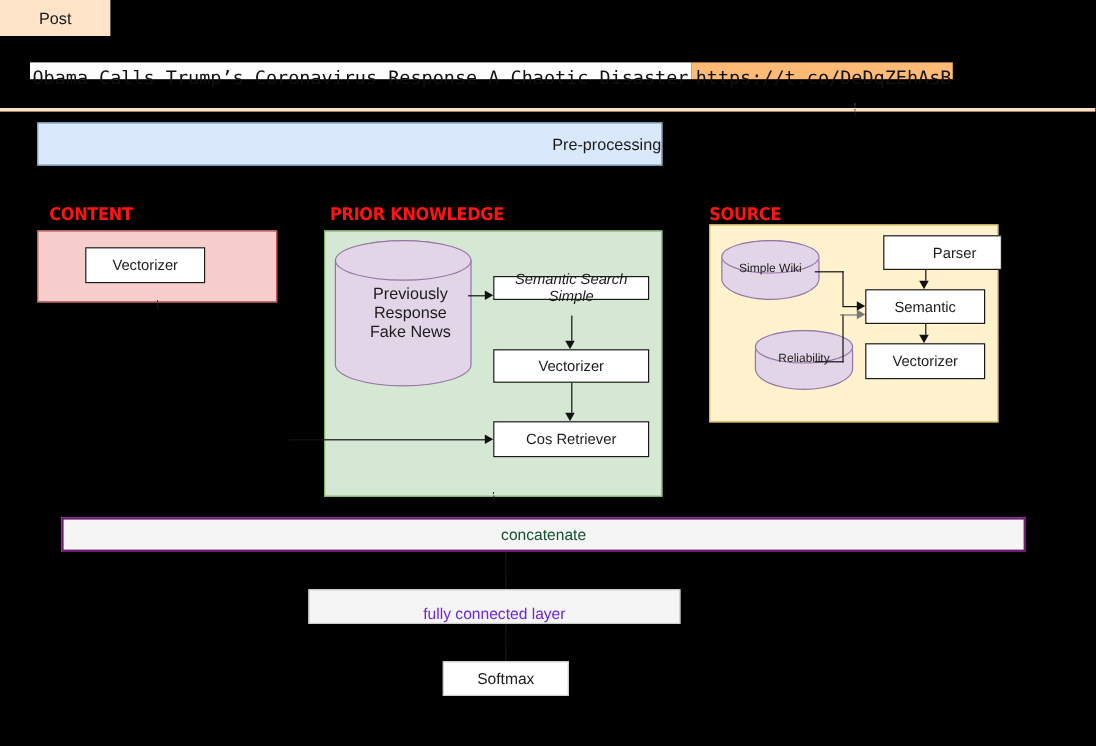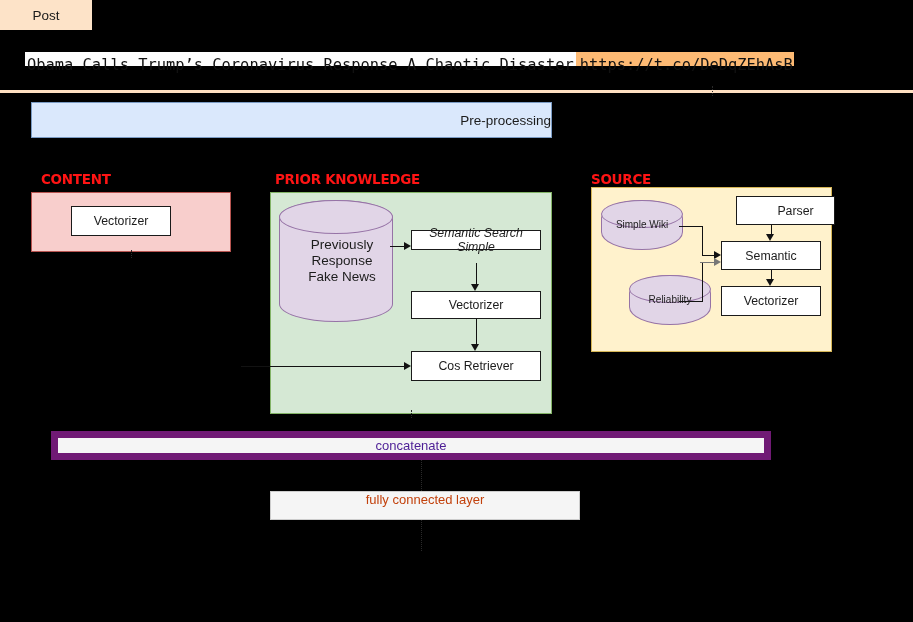--- a/index.html
+++ b/index.html
@@ -106,30 +106,30 @@
     left:279px;top:200px;width:114px;height:122px;
     font-size:13.5px;
     padding-left:12px;
   }
   #db-fakenews::before{height:34px;}
   #db-simplewiki{left:601px;top:200px;width:82px;height:50px;}
   #db-reliability{left:601px;top:275px;width:82px;height:50px;margin-left:28px;}
 
   
   #concatenate{
-    position:absolute;left:51px;top:431px;width:720px;height:29px;
-    background:#f5f5f5;border:7px solid #701a75;box-sizing:border-box;
-    display:flex;align-items:center;justify-content:center;
-    font-size:13px;color:#4c1d95;
+    position:absolute;left:51px;top:431px;width:804px;height:29px;
+    background:#f5f5f5;border:2px solid #701a75;box-sizing:border-box;
+    display:flex;align-items:center;justify-content:center;
+    font-size:13px;color:#14532d;
   }
   #fcl{
-    position:absolute;left:270px;top:491px;width:310px;height:29px;
+    position:absolute;left:257px;top:491px;width:310px;height:29px;
     background:#f5f5f5;border:1px solid #cccccc;box-sizing:border-box;
-    display:flex;align-items:flex-start;justify-content:center;
-    font-size:13px;color:#c2410c;
+    display:flex;align-items:flex-end;justify-content:center;
+    font-size:13px;color:#6d28d9;
   }
   #softmax{
     position:absolute;left:369px;top:551px;width:105px;height:29px;
     background:#ffffff;border:1px solid #cfcfcf;box-sizing:border-box;
     display:flex;align-items:center;justify-content:center;
     font-size:13px;color:#1c1c1c;
   }
 
   
   .hline{position:absolute;height:0;border-top:1.4px solid #121212;}
@@ -254,14 +254,17 @@
   <div id="concatenate">
     <span>concatenate</span>
   </div>
   <div class="dashed-v" style="left:421px;top:460px;height:31px;"></div>
 
   <div id="fcl">
     <span>fully connected layer</span>
   </div>
   <div class="dashed-v" style="left:421px;top:520px;height:31px;"></div>
 
+  <div id="softmax">
+    <span>Softmax</span>
+  </div>
 
 </div>
 
 </body></html>

